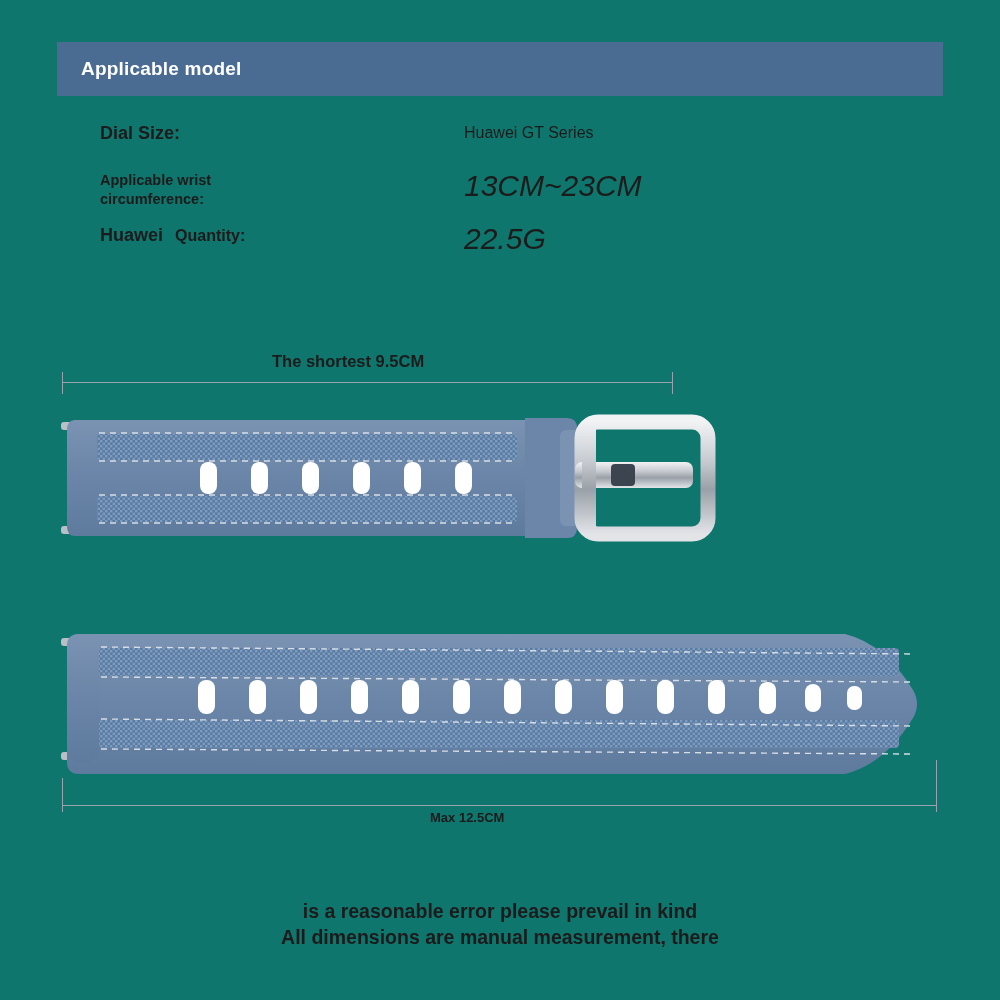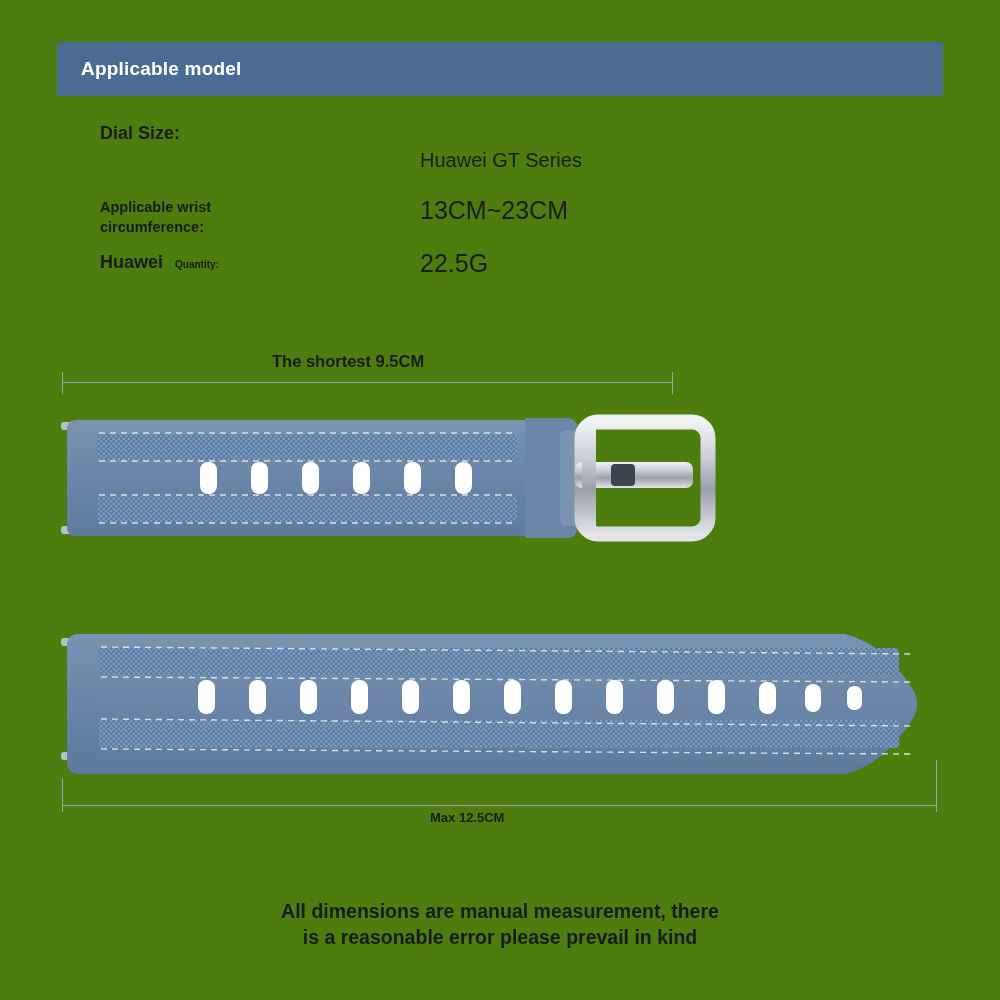--- a/index.html
+++ b/index.html
@@ -14,21 +14,21 @@
     color: #111111;
     position: relative;
     overflow: hidden;
   }
 
   #page {
     position: absolute;
     left: 0; top: 0;
     width: 1000px;
     height: 1000px;
-    background: #4d7c0f;
+    background: #0f766e;
   }
 
   
   .banner {
     position: absolute;
     left: 57px;
     top: 42px;
     width: 886px;
     height: 54px;
     background: #4a6c92;
@@ -47,55 +47,56 @@
   .spec {
     position: absolute;
     left: 100px;
     top: 122px;
     width: 720px;
   }
   .spec-row {
     display: flex;
     align-items: flex-start;
     margin-bottom: 14px;
+    gap: 44px;
   }
   .spec-label {
     width: 320px;
     display: flex;
     align-items: baseline;
     gap: 12px;
   }
   .spec-label .main {
     font-size: 18px;
     font-weight: bold;
     color: #1b1b1b;
     line-height: 1.25;
   }
   .spec-label .sub {
-    font-size: 10px;
+    font-size: 16px;
     font-weight: bold;
     color: #1b1b1b;
   }
   .spec-label .wrap2 {
     font-size: 14.5px;
     font-weight: bold;
     color: #1b1b1b;
     line-height: 1.35;
     max-width: 200px;
   }
   .spec-value-small {
-    font-size: 20px;
+    font-size: 16px;
     color: #1b1b1b;
     padding-top: 2px;
-    margin-top: 25px;
   }
   .spec-value-big {
-    font-size: 25px;
+    font-size: 30px;
     color: #1b1b1b;
     line-height: 1;
+    font-style: italic;
   }
 
   .row1 { margin-bottom: 26px; }
   .row2 { }
 
   
   .measure1-caption {
     position: absolute;
     left: 272px;
     top: 352px;
@@ -286,17 +287,17 @@
       </g>
     </svg>
   </div>
 
   <div class="tick" id="dim2-left-tick"></div>
   <div class="tick" id="dim2-right-tick"></div>
   <div class="dim-line" id="dim2-hline"></div>
   <div class="measure2-caption">Max 12.5CM</div>
 
   <div class="footer-note">
+    <div>is a reasonable error please prevail in kind</div>
     <div>All dimensions are manual measurement, there</div>
-    <div>is a reasonable error please prevail in kind</div>
   </div>
 
 </div>
 
 </body></html>

